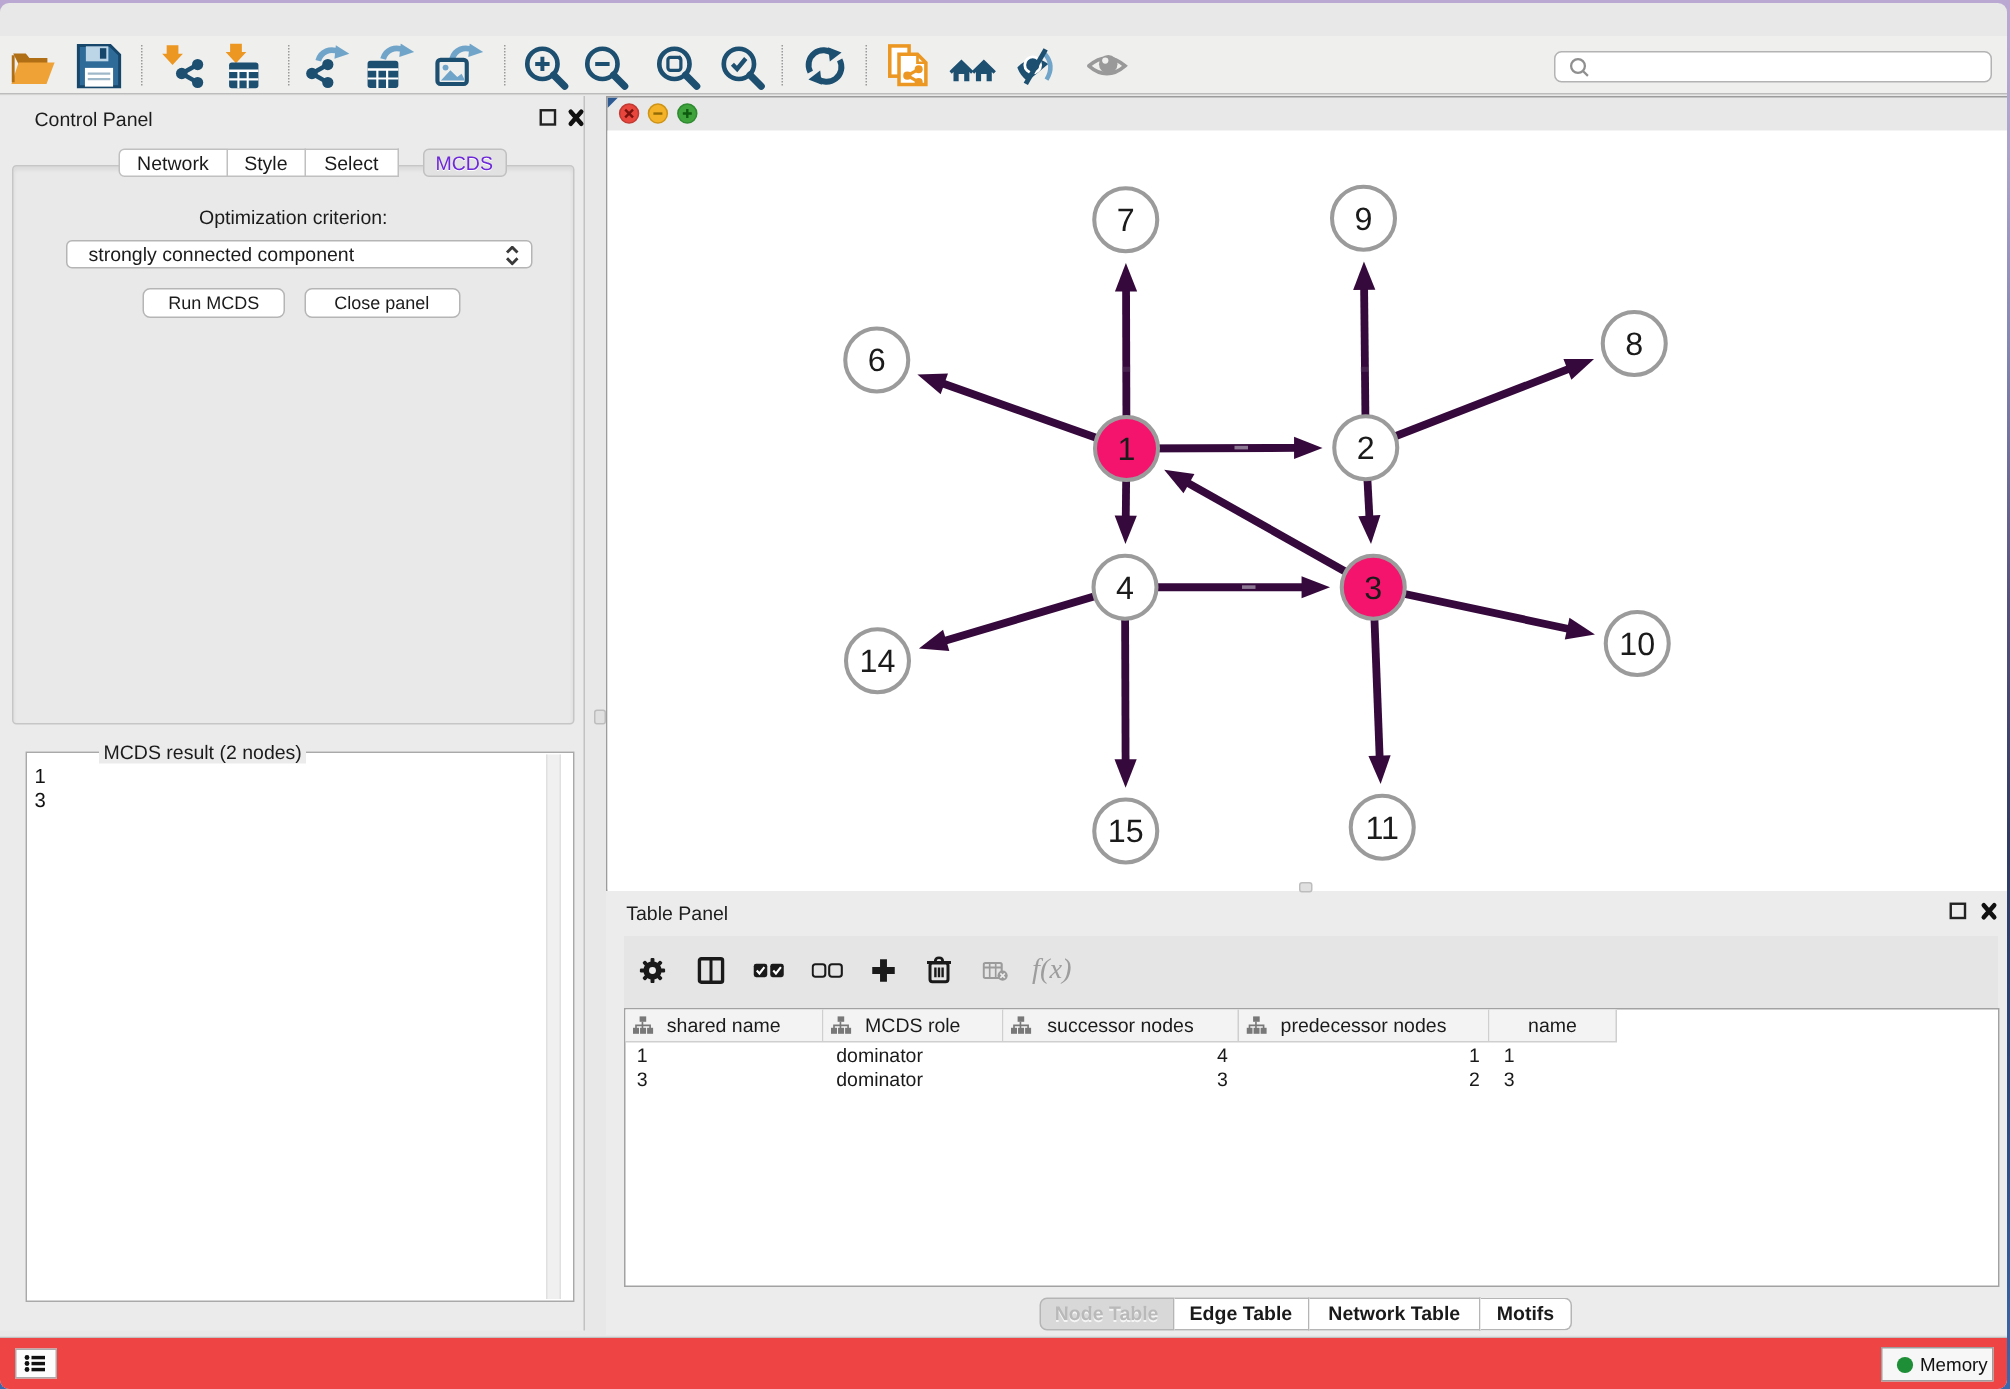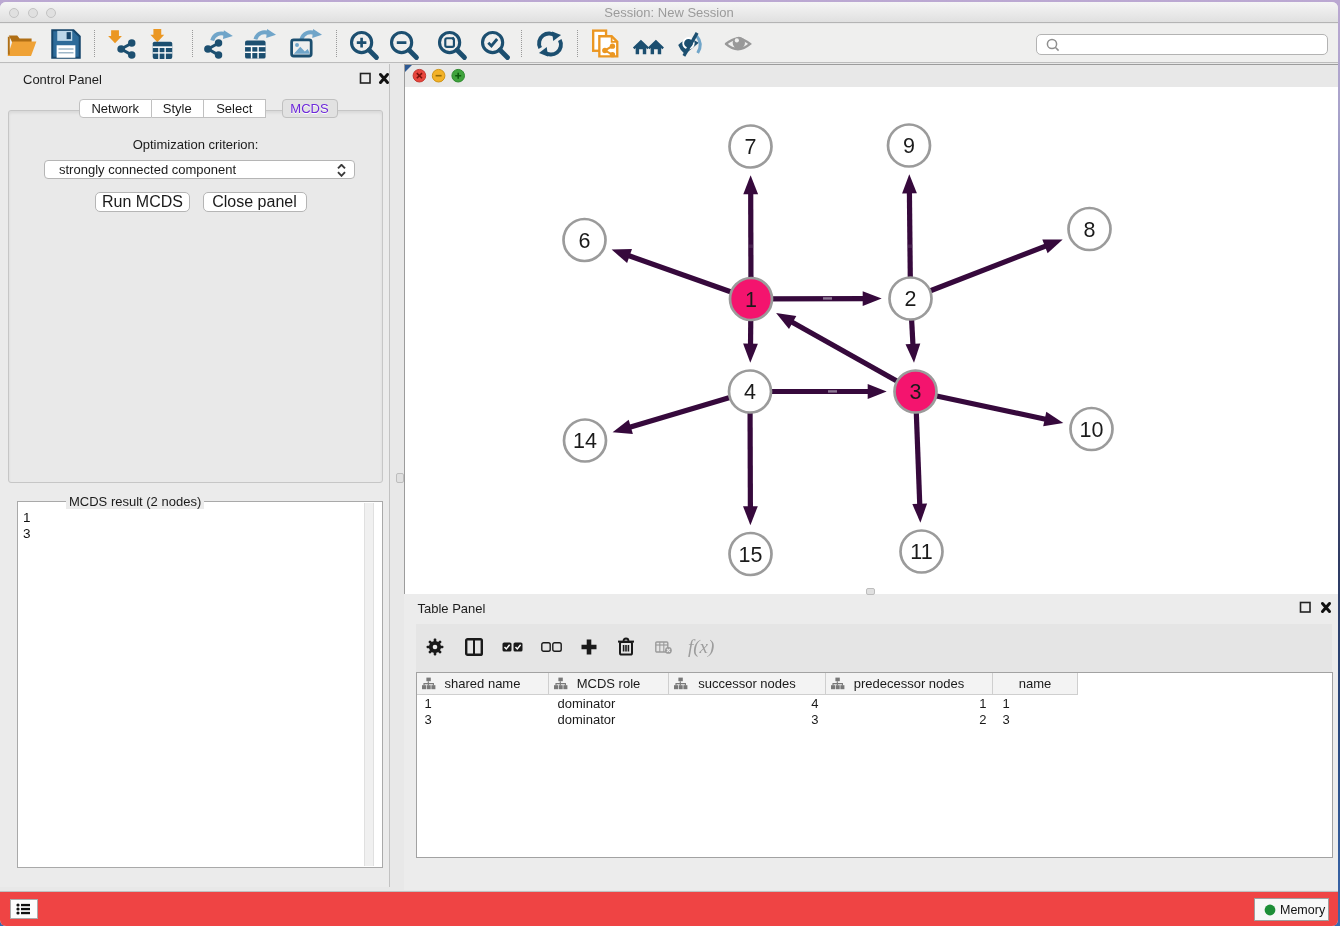--- a/index.html
+++ b/index.html
@@ -17,21 +17,21 @@
 #cpanel { position:absolute; left:0; top:62px; width:390px; height:823px; background:#ebebeb; border-right:1px solid #c2c2c2; }
 .panhead { font-size:13px; color:#1c1c1c; }
 #cptabs { position:absolute; top:35px; left:79px; height:19px; display:flex; z-index:3; font-size:13px; }
 .cptab { background:#fff; border:1px solid #c0c0c0; border-left:none; line-height:18px; text-align:center; color:#1a1a1a; }
 .cptab.first { border-left:1px solid #c0c0c0; border-radius:4px 0 0 4px; }
 .cptab.last { border-radius:4px; margin-left:1px; border-left:1px solid #c0c0c0; }
 .cptab.sel { background:#e2e2e2; color:#6d28d9; text-shadow:0 1px 0 #fff;margin-left:16px; }
 #cpcontent { position:absolute; left:8px; top:46px; width:375px; height:373px; background:#e9e9e9; border:1px solid #c6c6c6; border-radius:3px; box-shadow:inset 0 2px 3px rgba(0,0,0,0.07); }
 #optlabel { position:absolute; left:0; top:73px; width:391px; text-align:center; font-size:13px; color:#1b1b1b; }
 #optsel { position:absolute; left:44px; top:96px; width:311px; height:19px; background:#fff; border:1px solid #b5b5b5; border-radius:4px; font-size:13px; color:#1b1b1b; line-height:17px; padding-left:14px; }
-.btn { position:absolute; top:128px; height:20px; background:#fff; border:1px solid #b5b5b5; border-radius:5px; font-size:16px; color:#1b1b1b; text-align:center; line-height:18px; }
+.btn { position:absolute; top:128px; height:20px; background:#fff; border:1px solid #b5b5b5; border-radius:5px; font-size:12px; color:#1b1b1b; text-align:center; line-height:18px; }
 #fieldset { position:absolute; left:17px; top:437px; width:366px; height:367px; border:1px solid #a9a9a9; background:#fff; }
 #fslegend { position:absolute; left:4px; top:-8px; background:#ebebeb; padding:0 3px; font-size:13px; color:#1b1b1b;margin-left:44px; }
 #fstrack { position:absolute; right:8px; top:1px; bottom:1px; width:10px; background:#f0f0f0; border-left:1px solid #e0e0e0; border-right:1px solid #e0e0e0; }
 #netwin { position:absolute; left:404px; top:62px; width:934px; height:530px; border:1px solid #9c9c9c; border-right:none; }
 #nettitle { position:absolute; left:0; top:0; width:100%; height:21px; background:linear-gradient(#f7f7f7,#d8d8d8); border-bottom:1px solid #b0b0b0; }
 #netcanvas { position:absolute; left:0; top:22px; width:933px; height:507px; background:#fff; }
 #tpanel { position:absolute; left:404px; top:592px; width:934px; height:296px; background:#ececec; }
 #tptable { position:absolute; left:11.5px; top:77.5px; width:917px; height:186px; background:#fff; border:1px solid #a2a2a2; }
 .th { position:absolute; top:0; height:21px; background:#f3f3f3; border-right:1px solid #cfcfcf; font-size:13px; color:#1a1a1a; text-align:center; line-height:21px; }
 .cell { position:absolute; font-size:13px; color:#1a1a1a; height:16px; line-height:16px; }
@@ -39,26 +39,20 @@
 .tptab { background:#fff; border:1px solid #b5b5b5; border-left:none; text-align:center; line-height:20px; color:#1a1a1a; }
 .tptab.first { border-left:1px solid #b5b5b5; border-radius:5px 0 0 5px; }
 .tptab.last { border-radius:0 5px 5px 0; }
 .tptab.sel { background:#d8d8d8; color:#b9b9b9; text-shadow:0 1px 0 #f5f5f5; }
 #statusbar { position:absolute; left:0; top:888.5px; width:1338px; height:35.5px; background:#ef4444; border-top:1px solid #c0c0c0; border-radius:0 0 6px 6px; }
 #listbtn { position:absolute; left:10px; top:7px; width:28px; height:20px; background:#fdfdfd; border:1px solid #ababab; }
 #membtn { position:absolute; left:1254px; top:6px; width:75px; height:23px; background:#f7f7f7; border:1px solid #9e9e9e; font-size:13px; color:#111; }
 </style></head>
 <body>
 <div id="app">
- <div id="titlebar">
-   <div class="tl" style="left:9px"></div>
-      <div class="tl" style="left:27.5px"></div>
-      <div class="tl" style="left:46px"></div>
-   <div id="titletext">Session: New Session</div>
- </div>
  <div id="toolbar">
    <svg style="position:absolute;left:8px;top:7px;transform:scale(1.2);transform-origin:50% 50%" width="28" height="26" viewBox="0 0 28 26">
         <path d="M3 6 L10 6 L12 8.5 L22 8.5 L22 12 L6 12 Z" fill="#b06f15"></path>
         <path d="M2 23 L6 11 L26 11 L21.5 23 Z" fill="#efa236"></path>
         <path d="M3 22 L3 7" stroke="#b06f15" stroke-width="1.6"></path>
       </svg>
 <svg style="position:absolute;left:53px;top:7px;transform:scale(1.25);transform-origin:50% 50%" width="26" height="26" viewBox="0 0 26 26">
         <path d="M2 2 L19 2 L24 7 L24 24 L2 24 Z" fill="#2e6b99"></path>
         <path d="M2 2 L19 2 L24 7 L24 24 L2 24 Z" fill="none" stroke="#17466b" stroke-width="1.6"></path>
         <rect x="6" y="2.5" width="12" height="8" fill="#bcd6e8"></rect>
@@ -418,20 +412,26 @@
 <div class="cell" style="left:141px;top:23.5px;">dominator</div>
 <div class="cell" style="left:260px;top:23.5px;width:142px;text-align:right;">4</div>
 <div class="cell" style="left:420px;top:23.5px;width:150px;text-align:right;">1</div>
 <div class="cell" style="left:586px;top:23.5px;">1</div>
 <div class="cell" style="left:8px;top:39.5px;">3</div>
 <div class="cell" style="left:141px;top:39.5px;">dominator</div>
 <div class="cell" style="left:260px;top:39.5px;width:142px;text-align:right;">3</div>
 <div class="cell" style="left:420px;top:39.5px;width:150px;text-align:right;">2</div>
 <div class="cell" style="left:586px;top:39.5px;">3</div>
    </div>
+   <div id="tptabs">
+     <div class="tptab sel first" style="width:89.5px">Node Table</div>
+     <div class="tptab" style="width:90.5px">Edge Table</div>
+     <div class="tptab" style="width:114px">Network Table</div>
+     <div class="tptab last" style="width:61px">Motifs</div>
+   </div>
  </div>
 
  <div id="statusbar">
    <div id="listbtn">
         <svg width="26" height="18" viewBox="0 0 26 18" style="position:absolute;left:0px;top:0px">
           <g fill="#111">
             <circle cx="7" cy="5" r="1.6"></circle>
             <circle cx="7" cy="9" r="1.6"></circle>
             <circle cx="7" cy="13" r="1.6"></circle>
             <rect x="10" y="3.9" width="9" height="2.3"></rect>

